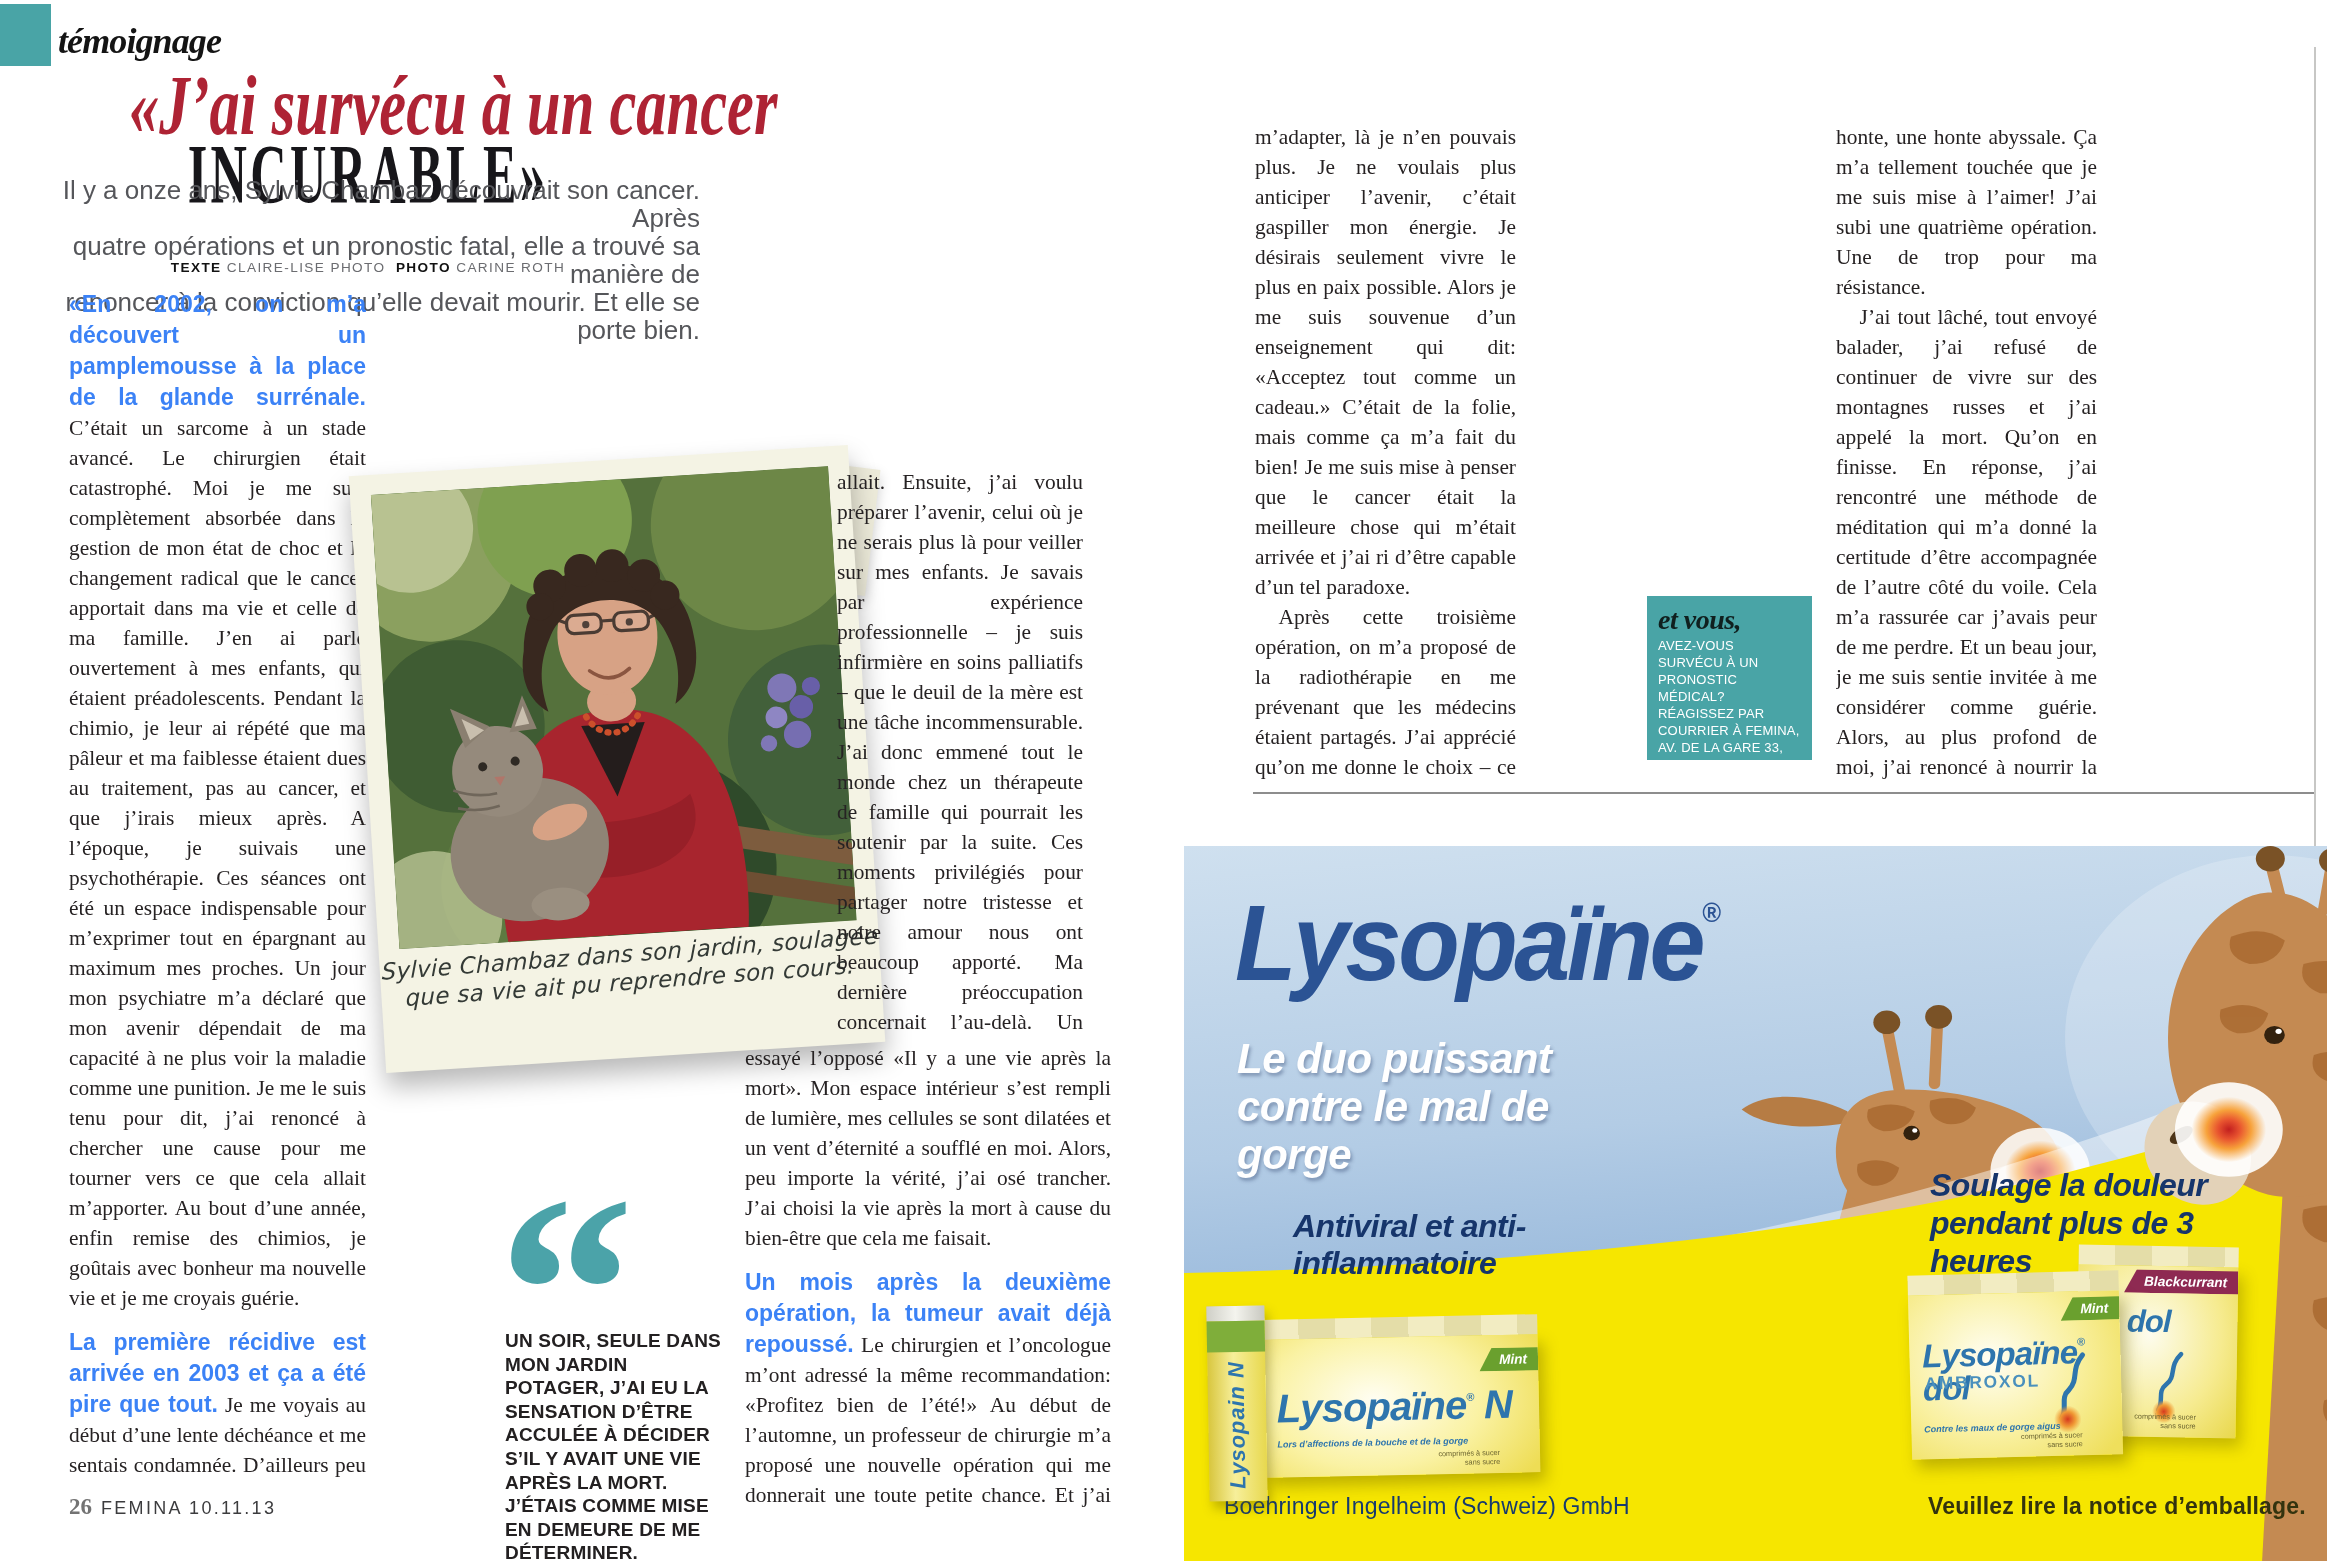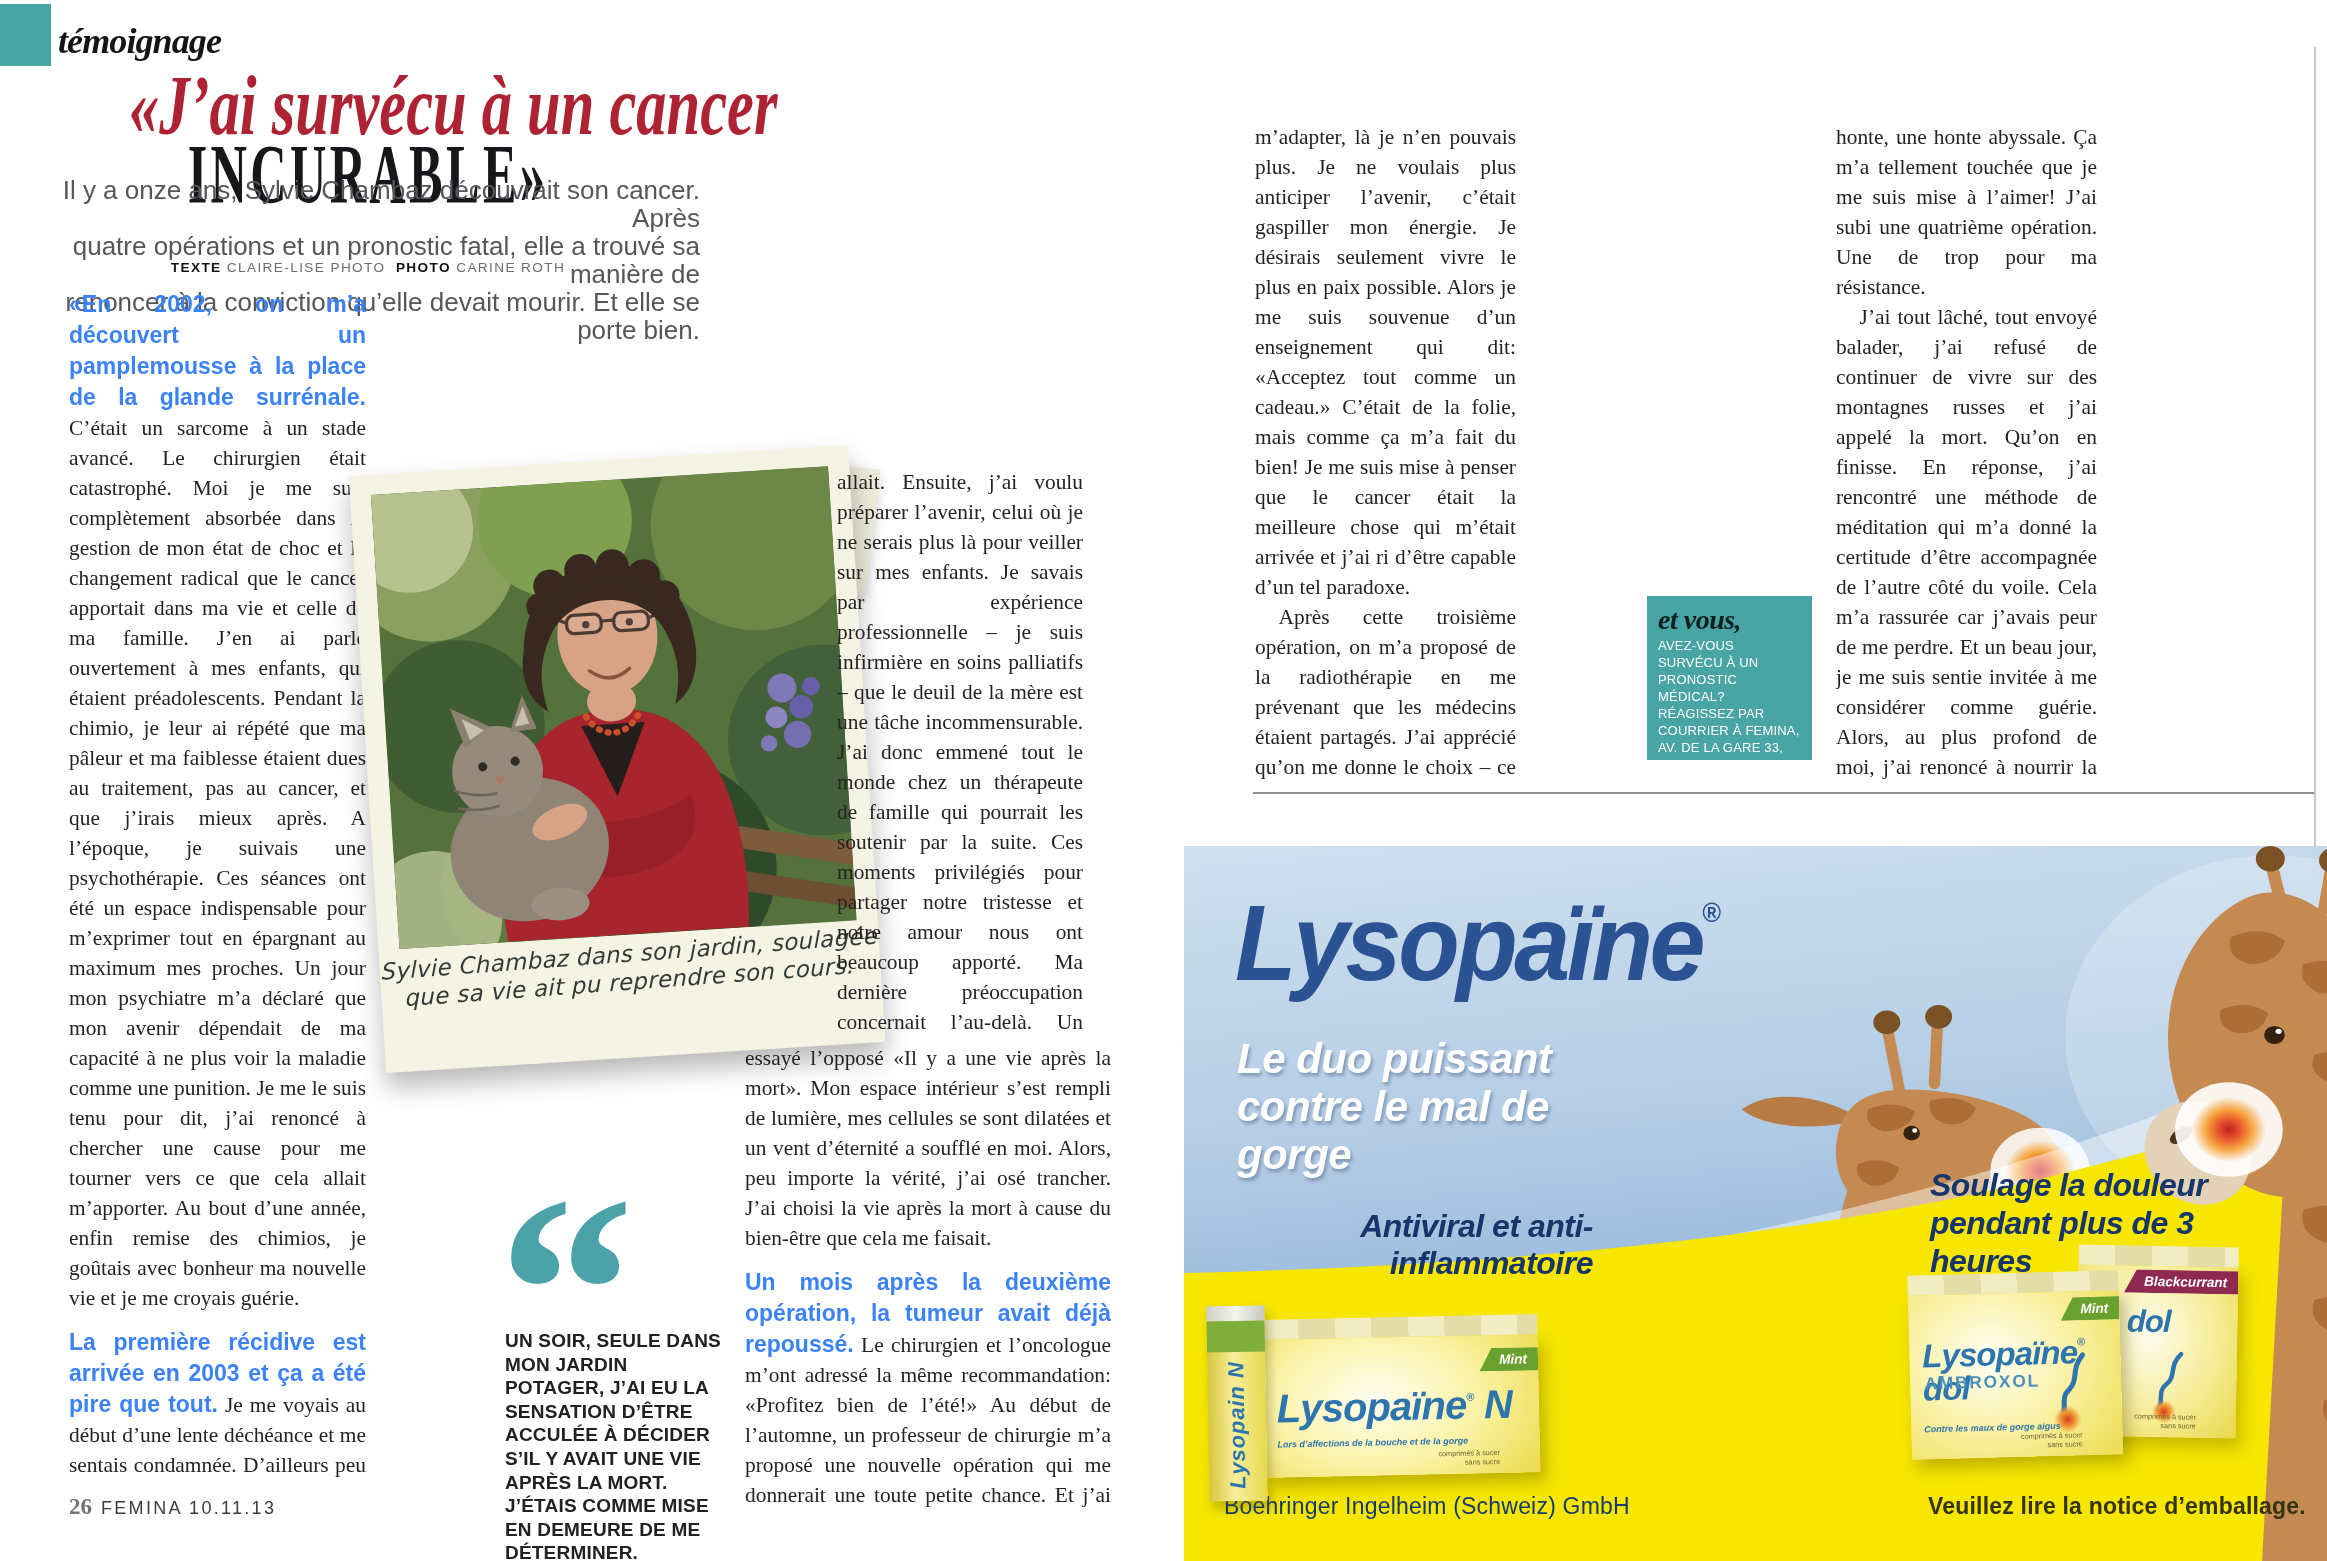--- a/index.html
+++ b/index.html
@@ -68,21 +68,21 @@
       background:linear-gradient(175deg,#cfe0ef 0%,#b3cce5 38%,#8fb2d8 66%,#7fa6cf 80%);}
   .ad svg.scene{position:absolute;left:0;top:0;width:100%;height:100%;}
   .ad-logo{position:absolute;left:51px;top:44px;
            font:italic 700 107px/1 "Liberation Sans",sans-serif;color:#2b5394;letter-spacing:-3.6px;
            transform:scaleX(.94);transform-origin:0 0;}
   .ad-logo sup{font-size:27px;letter-spacing:0;vertical-align:58px;}
   .ad-head{position:absolute;left:53px;top:189px;width:318px;
            font:italic 700 42px/48px "Liberation Sans",sans-serif;color:#ffffff;
            text-shadow:1.8px 2.7px 3.6px rgba(60,80,120,.45);letter-spacing:-0.5px;}
   .ad-claim-l{position:absolute;left:109px;top:362px;width:300px;
-           font:italic 700 32px/37px "Liberation Sans",sans-serif;color:#16356b;letter-spacing:-0.5px;text-align:right;}
+           font:italic 700 32px/37px "Liberation Sans",sans-serif;color:#16356b;letter-spacing:-0.5px;}
   .ad-claim-r{position:absolute;left:746px;top:320px;width:300px;
            font:italic 700 32px/38px "Liberation Sans",sans-serif;color:#16356b;letter-spacing:-0.5px;}
   .ad-company{position:absolute;left:40px;top:647px;
            font:23px/27px "Liberation Sans",sans-serif;color:#163a6e;letter-spacing:0.2px;}
   .ad-notice{position:absolute;left:744px;top:647px;
            font:700 23px/27px "Liberation Sans",sans-serif;color:#33330e;letter-spacing:0.2px;}
 
   
   .pack{position:absolute;box-sizing:border-box;}
   .pack .flap{position:absolute;left:0;top:-20px;width:100%;height:20px;

